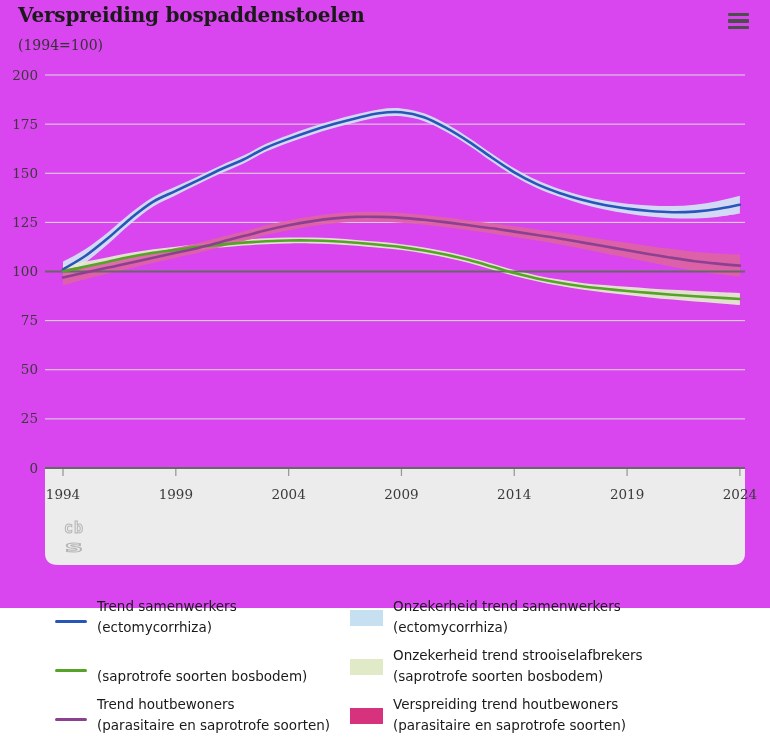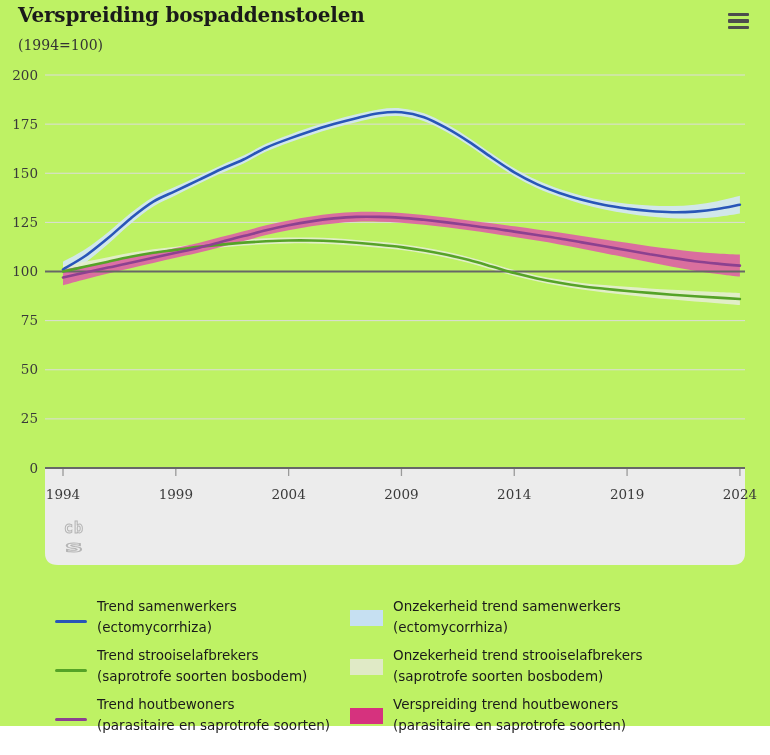--- a/index.html
+++ b/index.html
@@ -1,17 +1,17 @@
 <!DOCTYPE html>
 <html><head>
 <meta charset="utf-8">
 <style>
   html,body{margin:0;padding:0;background:#fff;}
   body{width:770px;height:755px;font-family:"DejaVu Sans",sans-serif;color:#1a1a1a;position:relative;overflow:hidden;}
-  .page{position:relative;width:770px;height:726px;background:#bef264;}
+  .page{position:relative;width:770px;height:608px;background:#d946ef;}
   .title{position:absolute;left:18px;top:3px;margin:0;font-family:"DejaVu Serif",serif;font-weight:bold;font-size:20px;color:#1a1a1a;letter-spacing:-0.2px;}
   .subtitle{position:absolute;left:18px;top:37px;font-family:"DejaVu Serif",serif;font-size:14px;color:#333;}
   .menu{position:absolute;right:21px;top:13px;width:21px;height:18px;cursor:pointer;}
   .menu span{display:block;height:3.4px;background:#4d4d4d;margin-bottom:3.1px;border-radius:1px;}
   svg.chart{position:absolute;left:0;top:0;}
   .legend{position:absolute;left:55px;top:596px;width:700px;}
   .lcol{position:absolute;top:0;}
   .lcol.c1{left:0;width:292px;}
   .lcol.c2{left:295px;width:400px;}
   .litem{display:flex;align-items:center;margin-bottom:8px;min-height:41px;cursor:pointer;}
@@ -87,21 +87,21 @@
     </svg>
 
   <div class="legend">
     <div class="lcol c1">
       <div class="litem">
         <span class="lswatch-line" style="background: rgb(40, 86, 184);"></span>
         <span class="ltext"><span>Trend samenwerkers</span><br><span>(ectomycorrhiza)</span></span>
       </div>
       <div class="litem">
         <span class="lswatch-line" style="background: rgb(85, 163, 39);"></span>
-        <span class="ltext"><span>Trend strooiselafbrekers</span><br><span>(saprotrofe soorten bosbodem)</span></span>
+        <span class="ltext"><br><span>(saprotrofe soorten bosbodem)</span></span>
       </div>
       <div class="litem">
         <span class="lswatch-line" style="background: rgb(140, 65, 144);"></span>
         <span class="ltext"><span>Trend houtbewoners</span><br><span>(parasitaire en saprotrofe soorten)</span></span>
       </div>
     </div>
     <div class="lcol c2">
       <div class="litem">
         <span class="lswatch-band" style="background: rgb(198, 224, 242);"></span>
         <span class="ltext"><span>Onzekerheid trend samenwerkers</span><br><span>(ectomycorrhiza)</span></span>

